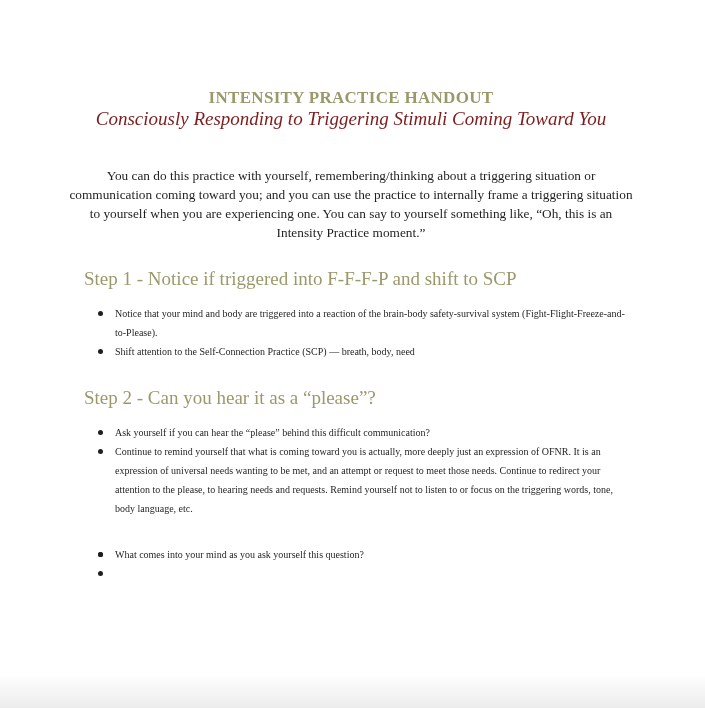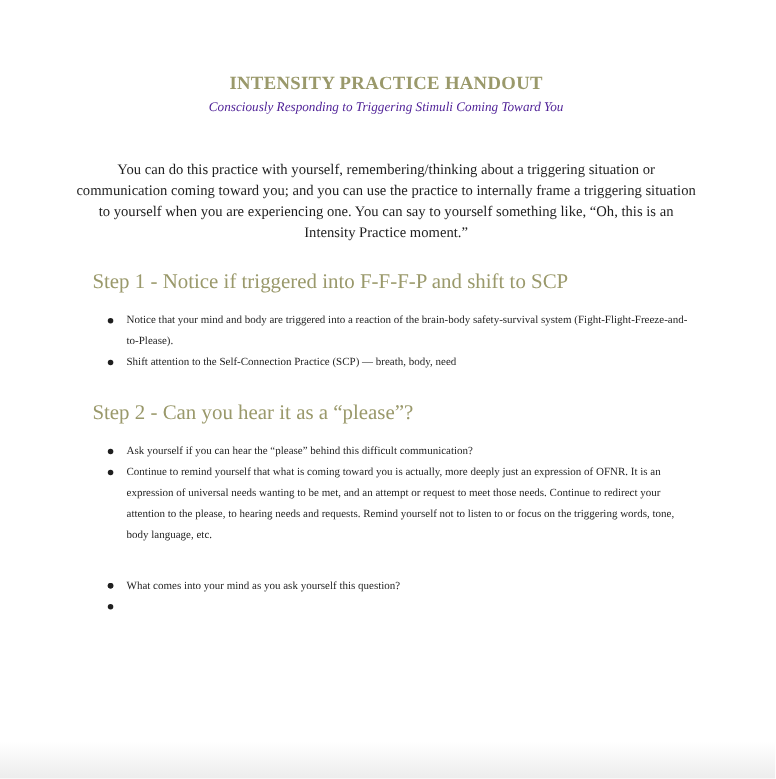--- a/index.html
+++ b/index.html
@@ -13,37 +13,37 @@
     height: 708px;
     margin: 0;
     background: #ffffff;
     box-sizing: border-box;
     padding: 0 71px 0 68px;
     overflow: hidden;
     font-family: "Liberation Serif", "DejaVu Serif", serif;
     color: #1f1f1f;
   }
   .doc-header {
-    padding-top: 66px;
+    padding-top: 88px;
     text-align: center;
   }
   .title {
     margin: 0;
     font-size: 17px;
     line-height: 20px;
     font-weight: bold;
     letter-spacing: 0.3px;
     color: #9a996b;
   }
   .subtitle {
     margin: 3px 0 0 0;
     font-style: italic;
-    font-size: 12px;
+    font-size: 19px;
     line-height: 16px;
-    color: #4c1d95;
+    color: #7f1d1d;
   }
   .intro {
     margin: 39px 0 0 0;
     font-size: 13.3px;
     line-height: 19px;
     text-align: center;
   }
   .step {
     margin-top: 27px;
   }

